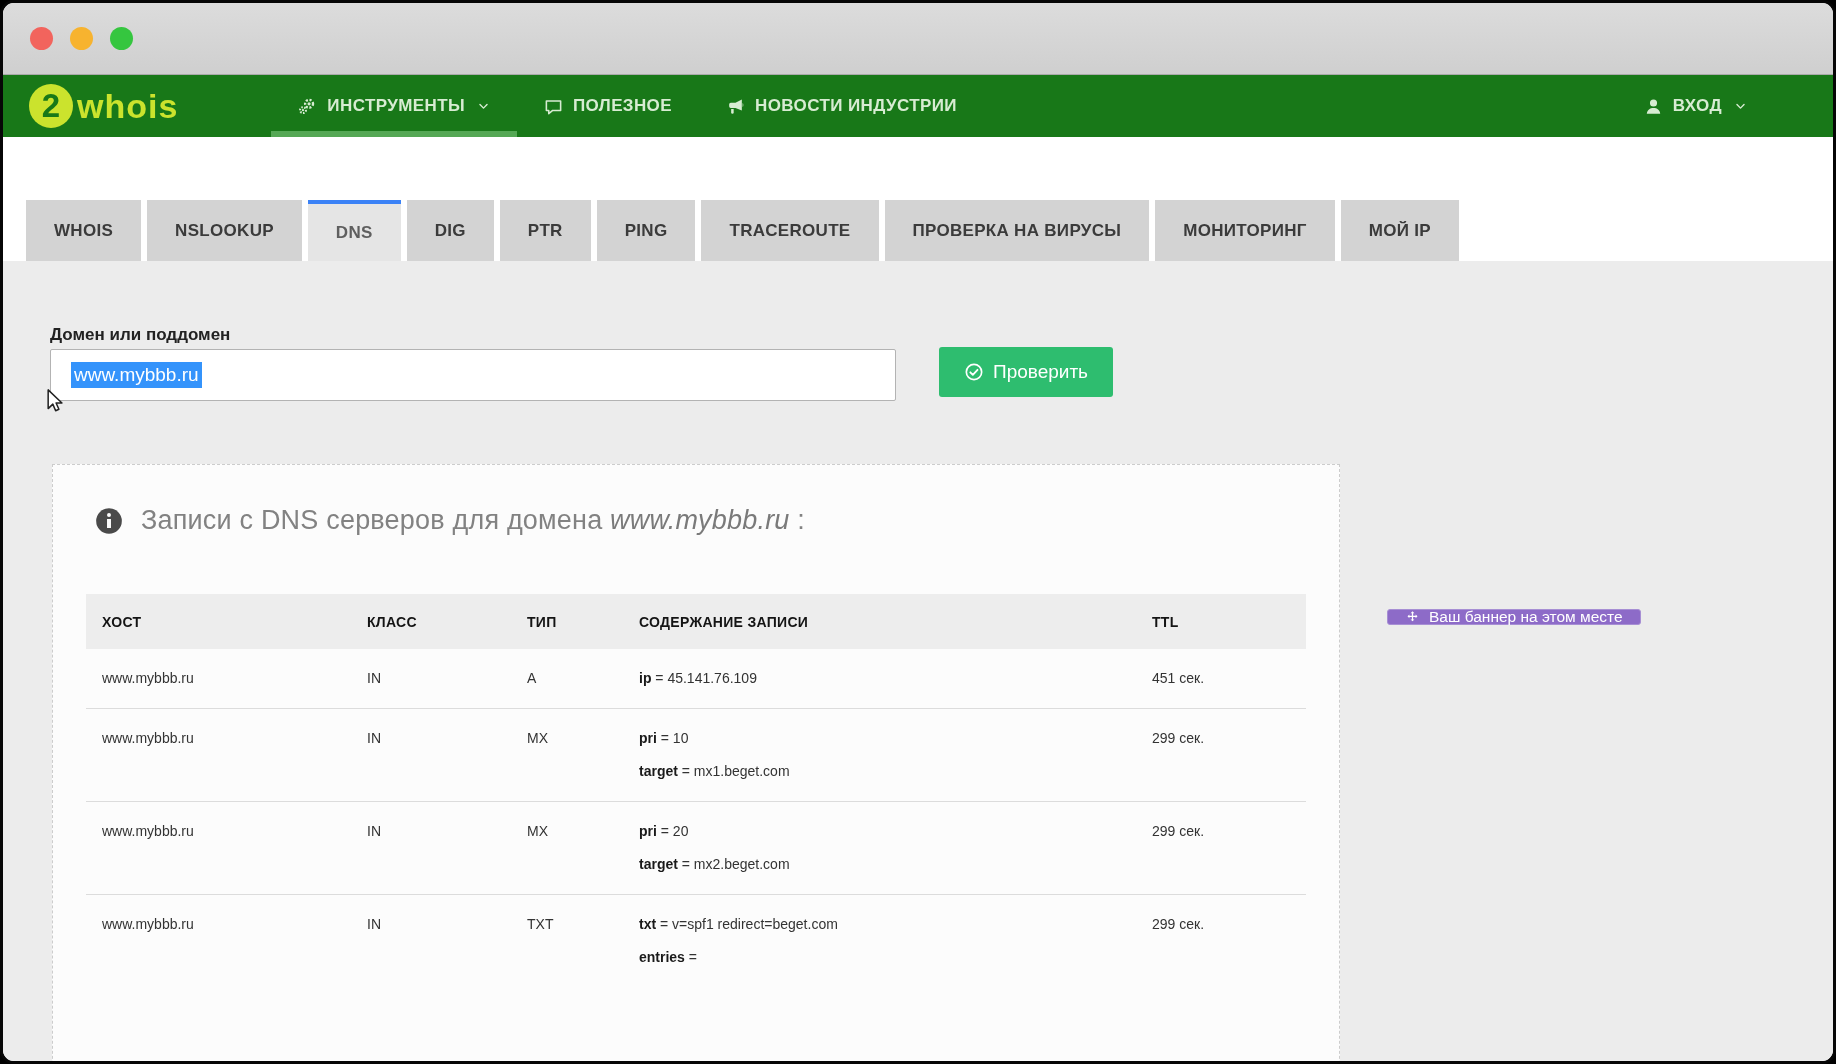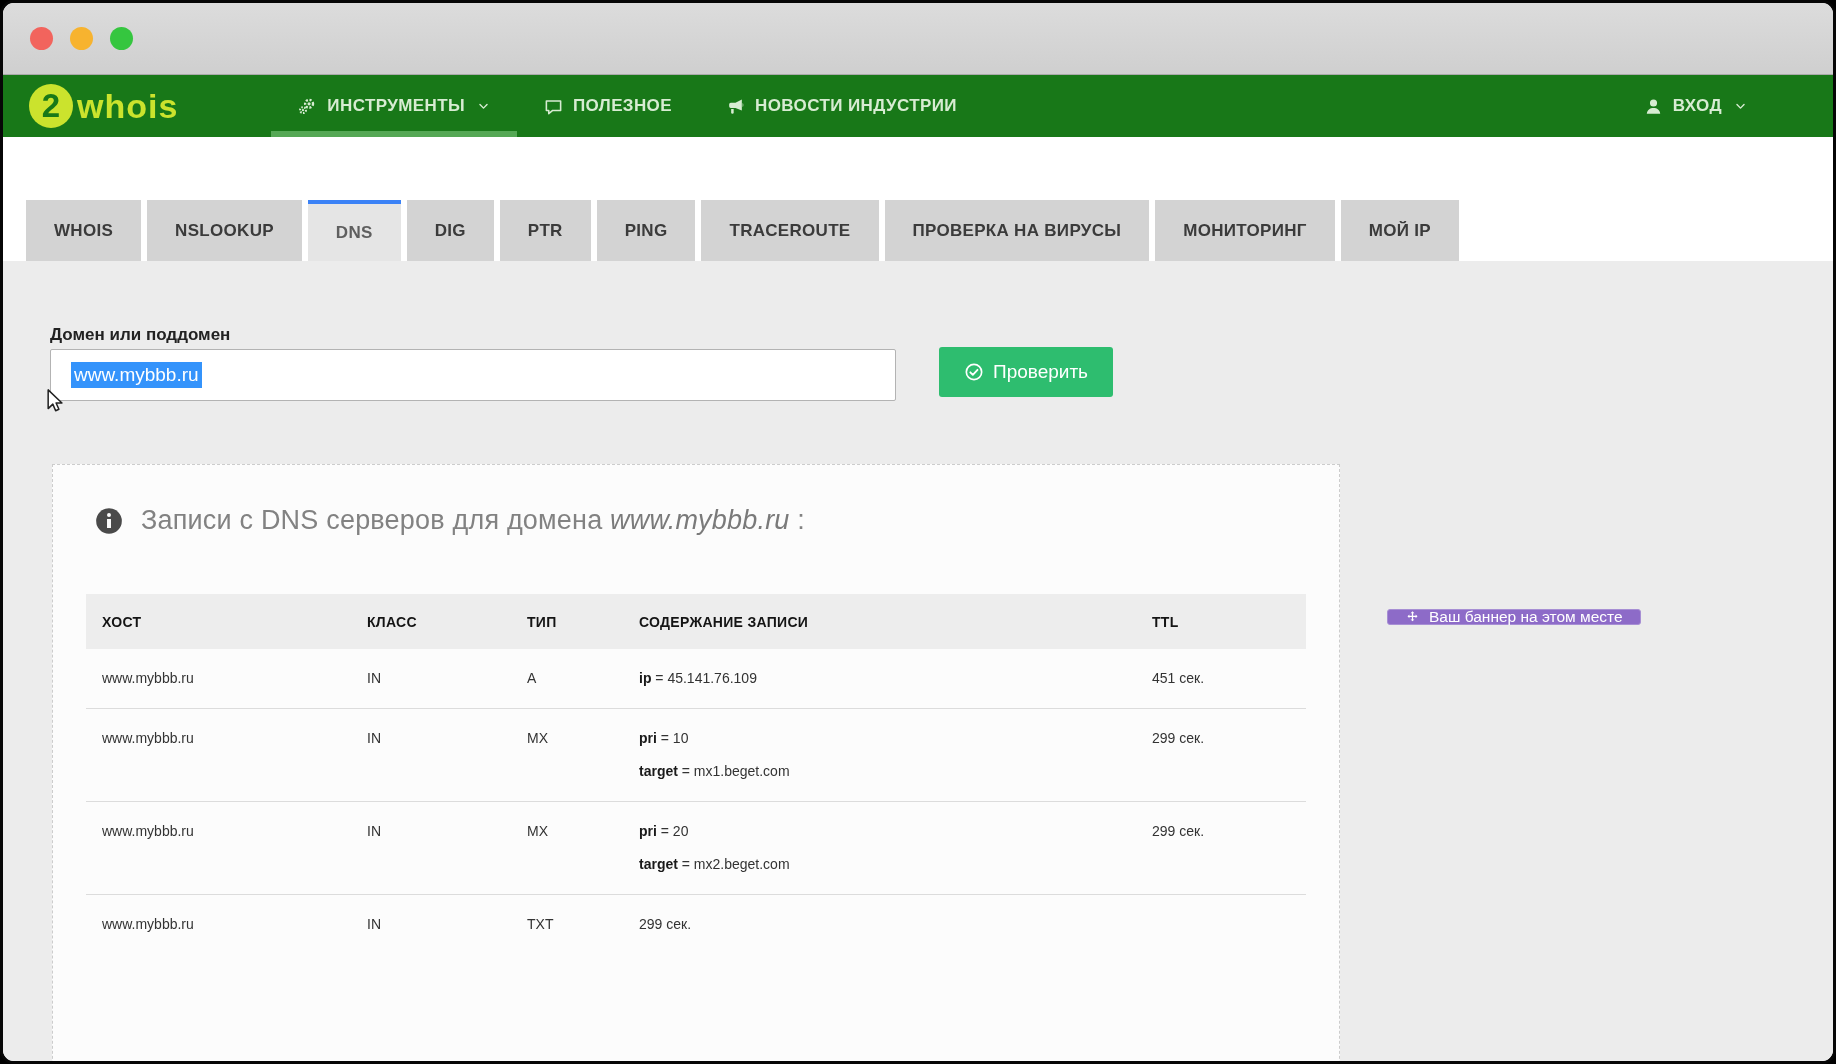--- a/index.html
+++ b/index.html
@@ -244,20 +244,24 @@
               <div>
                 <div class="cline"><b>pri</b> = 20</div>
                 <div class="cline"><b>target</b> = mx2.beget.com</div>
               </div>
               <div>299 сек.</div>
             </div>
             <div class="trow">
               <div>www.mybbb.ru</div>
               <div>IN</div>
               <div>TXT</div>
+              <div>
+                <div class="cline"><b>txt</b> = v=spf1 redirect=beget.com</div>
+                <div class="cline"><b>entries</b> = </div>
+              </div>
               <div>299 сек.</div>
             </div>
           </div>
       </div>
     </div>
 
     <div class="banner">
       <span class="mic">
           <svg viewBox="0 0 24 24" fill="currentColor">
             <path d="M12 2 15 5h-2v4h4V7l3 3-3 3v-2h-4v4h2l-3 3-3-3h2v-4H7v2l-3-3 3-3v2h4V5H9z"></path>

